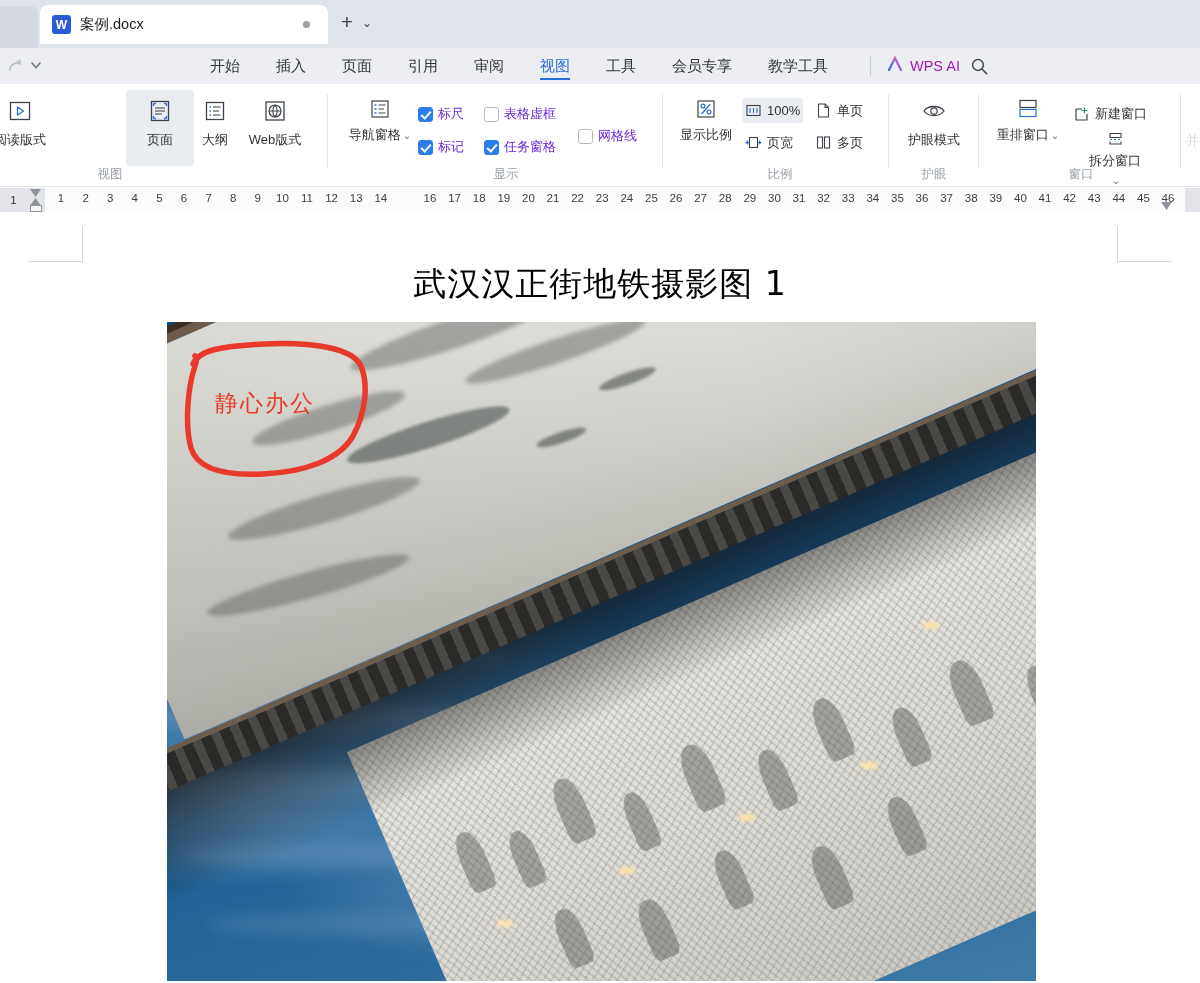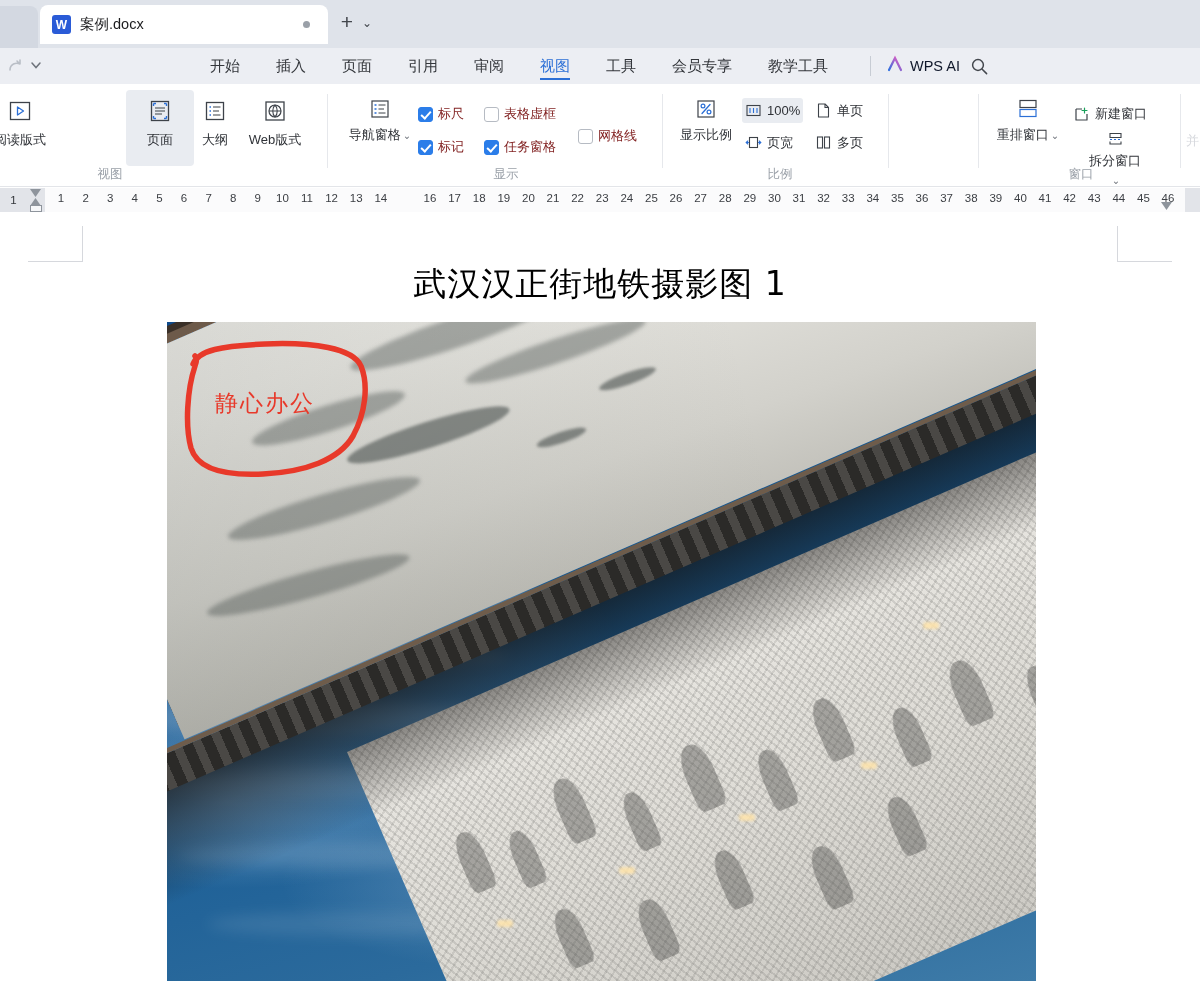--- a/index.html
+++ b/index.html
@@ -70,21 +70,21 @@
     height: 2px; background: #2b6fd6;
   }
   .menu-sep {
     position: absolute; left: 870px; top: 8px; width: 1px; height: 20px; background: #c7ccd4;
   }
   .wpsai {
     position: absolute; left: 886px; top: 0; height: 36px;
     display: flex; align-items: center; gap: 6px;
   }
   .ai-glyph { font-size: 16px; font-weight: bold; color: #e0409b; }
-  .ai-label { font-size: 14.5px; color: #0f172a; }
+  .ai-label { font-size: 14.5px; color: #a21caf; }
   .search-ico {
     position: absolute; left: 970px; top: 9px; width: 19px; height: 19px;
   }
 
   
   .ribbon {
     position: absolute; left: 0; top: 84px; width: 1200px; height: 103px;
     background: #ffffff; border-bottom: 1px solid #e3e5e9;
   }
   .grp { position: absolute; top: 0; height: 103px; }
@@ -120,21 +120,21 @@
   .cbox {
     width: 15px; height: 15px; border-radius: 3px; flex: 0 0 auto;
     border: 1px solid #b6bbc3; background: #fff;
   }
   .cbox.on { background: #2b7de9; border-color: #2b7de9; position: relative; }
   .cbox.on::after {
     content: ""; position: absolute; left: 4px; top: 1px;
     width: 4px; height: 8px; border: solid #fff; border-width: 0 2px 2px 0;
     transform: rotate(42deg);
   }
-  .cblab { font-size: 13px; color: #7f1d1d; white-space: nowrap; }
+  .cblab { font-size: 13px; color: #6d28d9; white-space: nowrap; }
 
   
   .ruler {
     position: absolute; left: 0; top: 188px; width: 1200px; height: 24px;
     background: #f1f2f5; border-bottom: 1px solid #dcdee3;
   }
   .ruler-corner {
     position: absolute; left: 0; top: 0; width: 27px; height: 24px;
     background: #e2e4e9; display: flex; align-items: center; justify-content: center;
     font-size: 11.5px; color: #33363b;
@@ -467,20 +467,32 @@
         </svg>
       </span>
       <span class="slab">多页</span>
     </div>
 
     <div class="grp-label" style="left:20px; width:180px;">比例</div>
   </div>
 
   <div class="grp-divider" style="left:888px;"></div>
 
+  <div class="grp" style="left:896px; width:80px;">
+    <div class="bigbtn" style="left:0; width:76px;">
+      <span class="bico">
+        <svg width="26" height="26" viewBox="0 0 26 26">
+          <path d="M3 13 C7 7,19 7,23 13 C19 19,7 19,3 13 Z" fill="none" stroke="#3d4249" stroke-width="1.3"></path>
+          <circle cx="13" cy="13" r="3.2" fill="none" stroke="#3d4249" stroke-width="1.2"></circle>
+        </svg>
+      </span>
+      <span class="blab">护眼模式</span>
+    </div>
+    <div class="grp-label" style="left:0; width:76px;">护眼</div>
+  </div>
 
   <div class="grp-divider" style="left:978px;"></div>
 
   <div class="grp" style="left:986px; width:192px;">
     <div class="smallbtn" style="left:4px; top:14px; flex-direction:column; height:auto; width:76px; align-items:center; gap:6px;">
       <span class="sico" style="width:24px;height:22px;">
         <svg width="24" height="22" viewBox="0 0 24 22">
           <rect x="4" y="2.5" width="16" height="7" fill="none" stroke="#3d4249" stroke-width="1.2"></rect>
           <rect x="4" y="11.5" width="16" height="7" fill="none" stroke="#2b6fd6" stroke-width="1.2"></rect>
         </svg>

